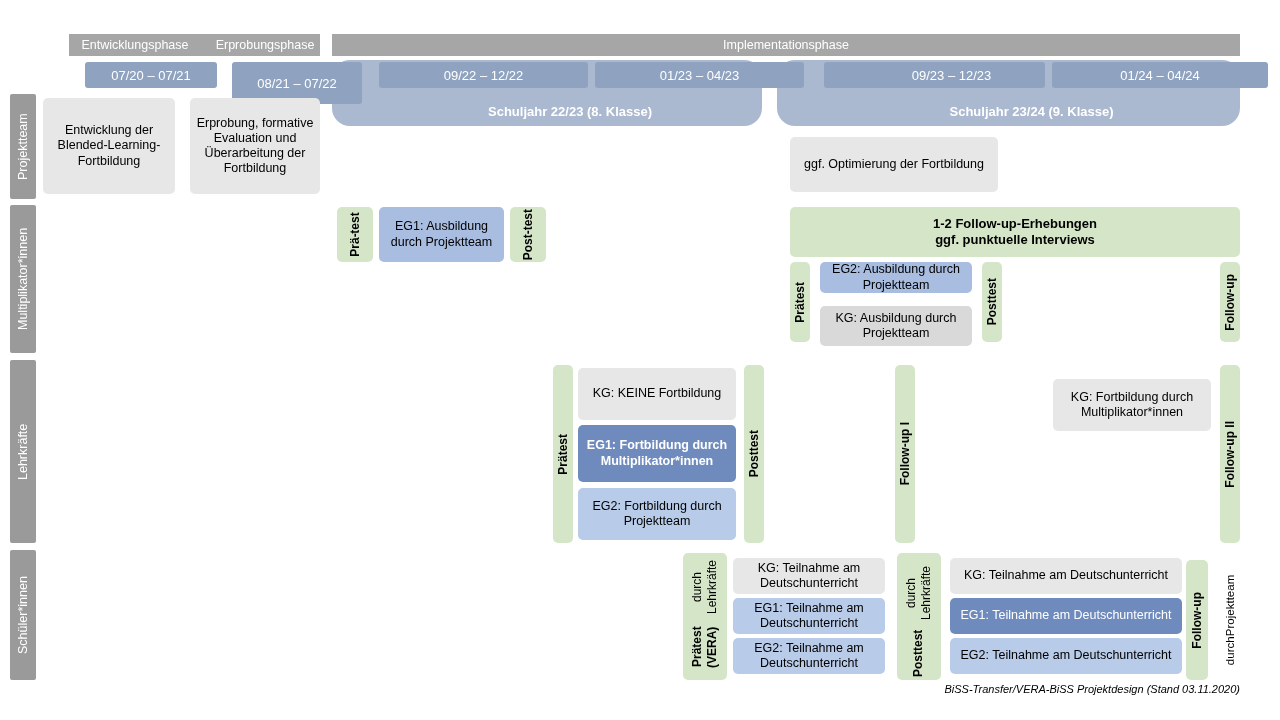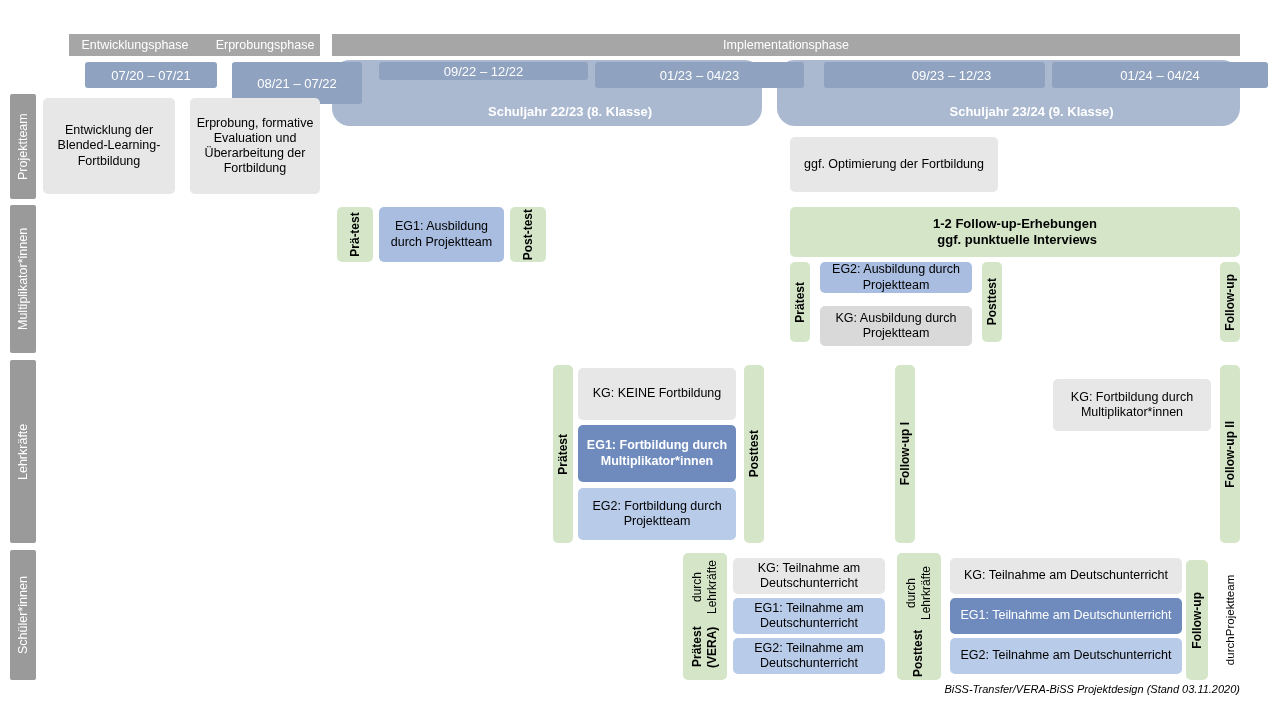--- a/index.html
+++ b/index.html
@@ -127,21 +127,21 @@
 <div class="abs schoolyear" style="left:777px; top:60px; width:463px; height:66px;">
   <span>Schuljahr 23/24 (9. Klasse)</span>
 </div>
 
 <div class="abs date-bar center" style="left:43px; top:62px; width:132px; height:26px;">
   <span>07/20 – 07/21</span>
 </div>
 <div class="abs date-bar center" style="left:190px; top:62px; width:130px; height:42px;">
   <span>08/21 – 07/22</span>
 </div>
-<div class="abs date-bar center" style="left:337px; top:62px; width:209px; height:18px;">
+<div class="abs date-bar center" style="left:337px; top:62px; width:209px; height:26px;">
   <span>09/22 – 12/22</span>
 </div>
 <div class="abs date-bar center" style="left:553px; top:62px; width:209px; height:26px;">
   <span>01/23 – 04/23</span>
 </div>
 <div class="abs date-bar center" style="left:782px; top:62px; width:221px; height:26px;padding-left:34px;">
   <span>09/23 – 12/23</span>
 </div>
 <div class="abs date-bar center" style="left:1010px; top:62px; width:216px; height:26px;">
   <span>01/24 – 04/24</span>
@@ -168,21 +168,21 @@
   <span>EG1: Ausbildung durch Projektteam</span>
 </div>
 <div class="abs box box-green center" style="left:510px; top:207px; width:36px; height:55px;">
   <span class="vstack">
     <span style="font-weight:bold;">Post-</span>
       <br>
     <span style="font-weight:bold;">test</span>
   </span>
 </div>
 
-<div class="abs box box-green-wide center" style="left:790px; top:207px; width:450px; height:50px;text-align:right;">
+<div class="abs box box-green-wide center" style="left:790px; top:207px; width:450px; height:50px;">
   <span>
     <span>1-2 Follow-up-Erhebungen</span><br>
     <span>ggf. punktuelle Interviews</span>
   </span>
 </div>
 
 <div class="abs box box-green center" style="left:790px; top:262px; width:20px; height:80px;">
   <span class="vtext">Prätest</span>
 </div>
 <div class="abs box box-blue-m center" style="left:820px; top:262px; width:152px; height:31px;">

